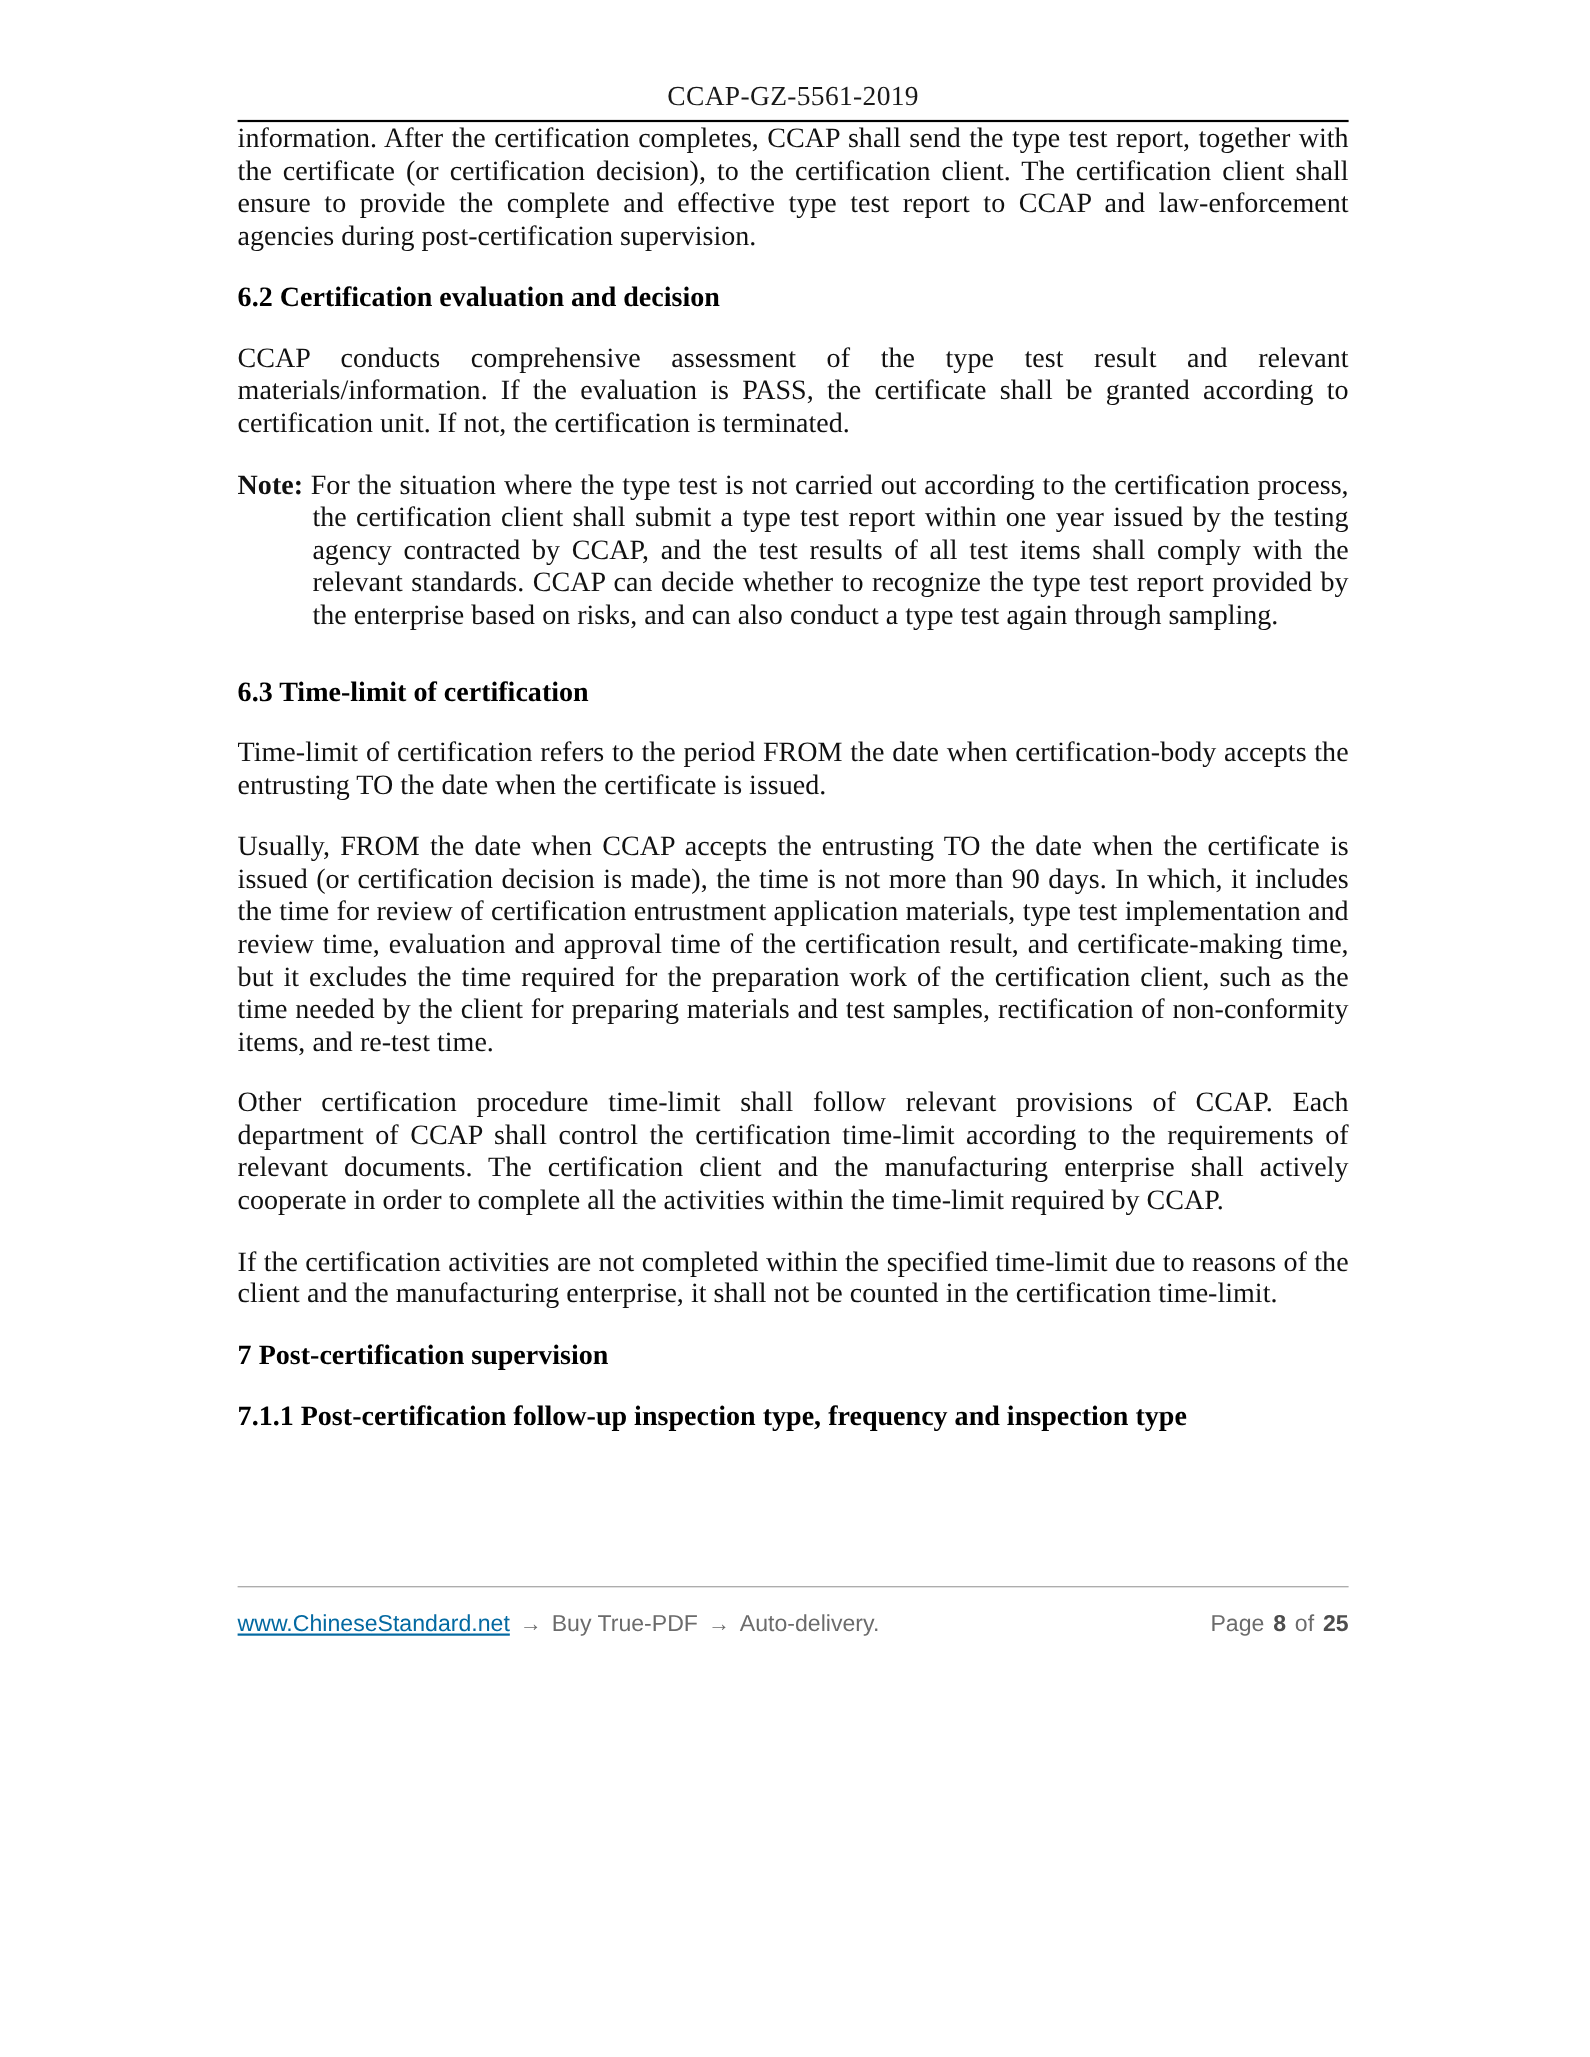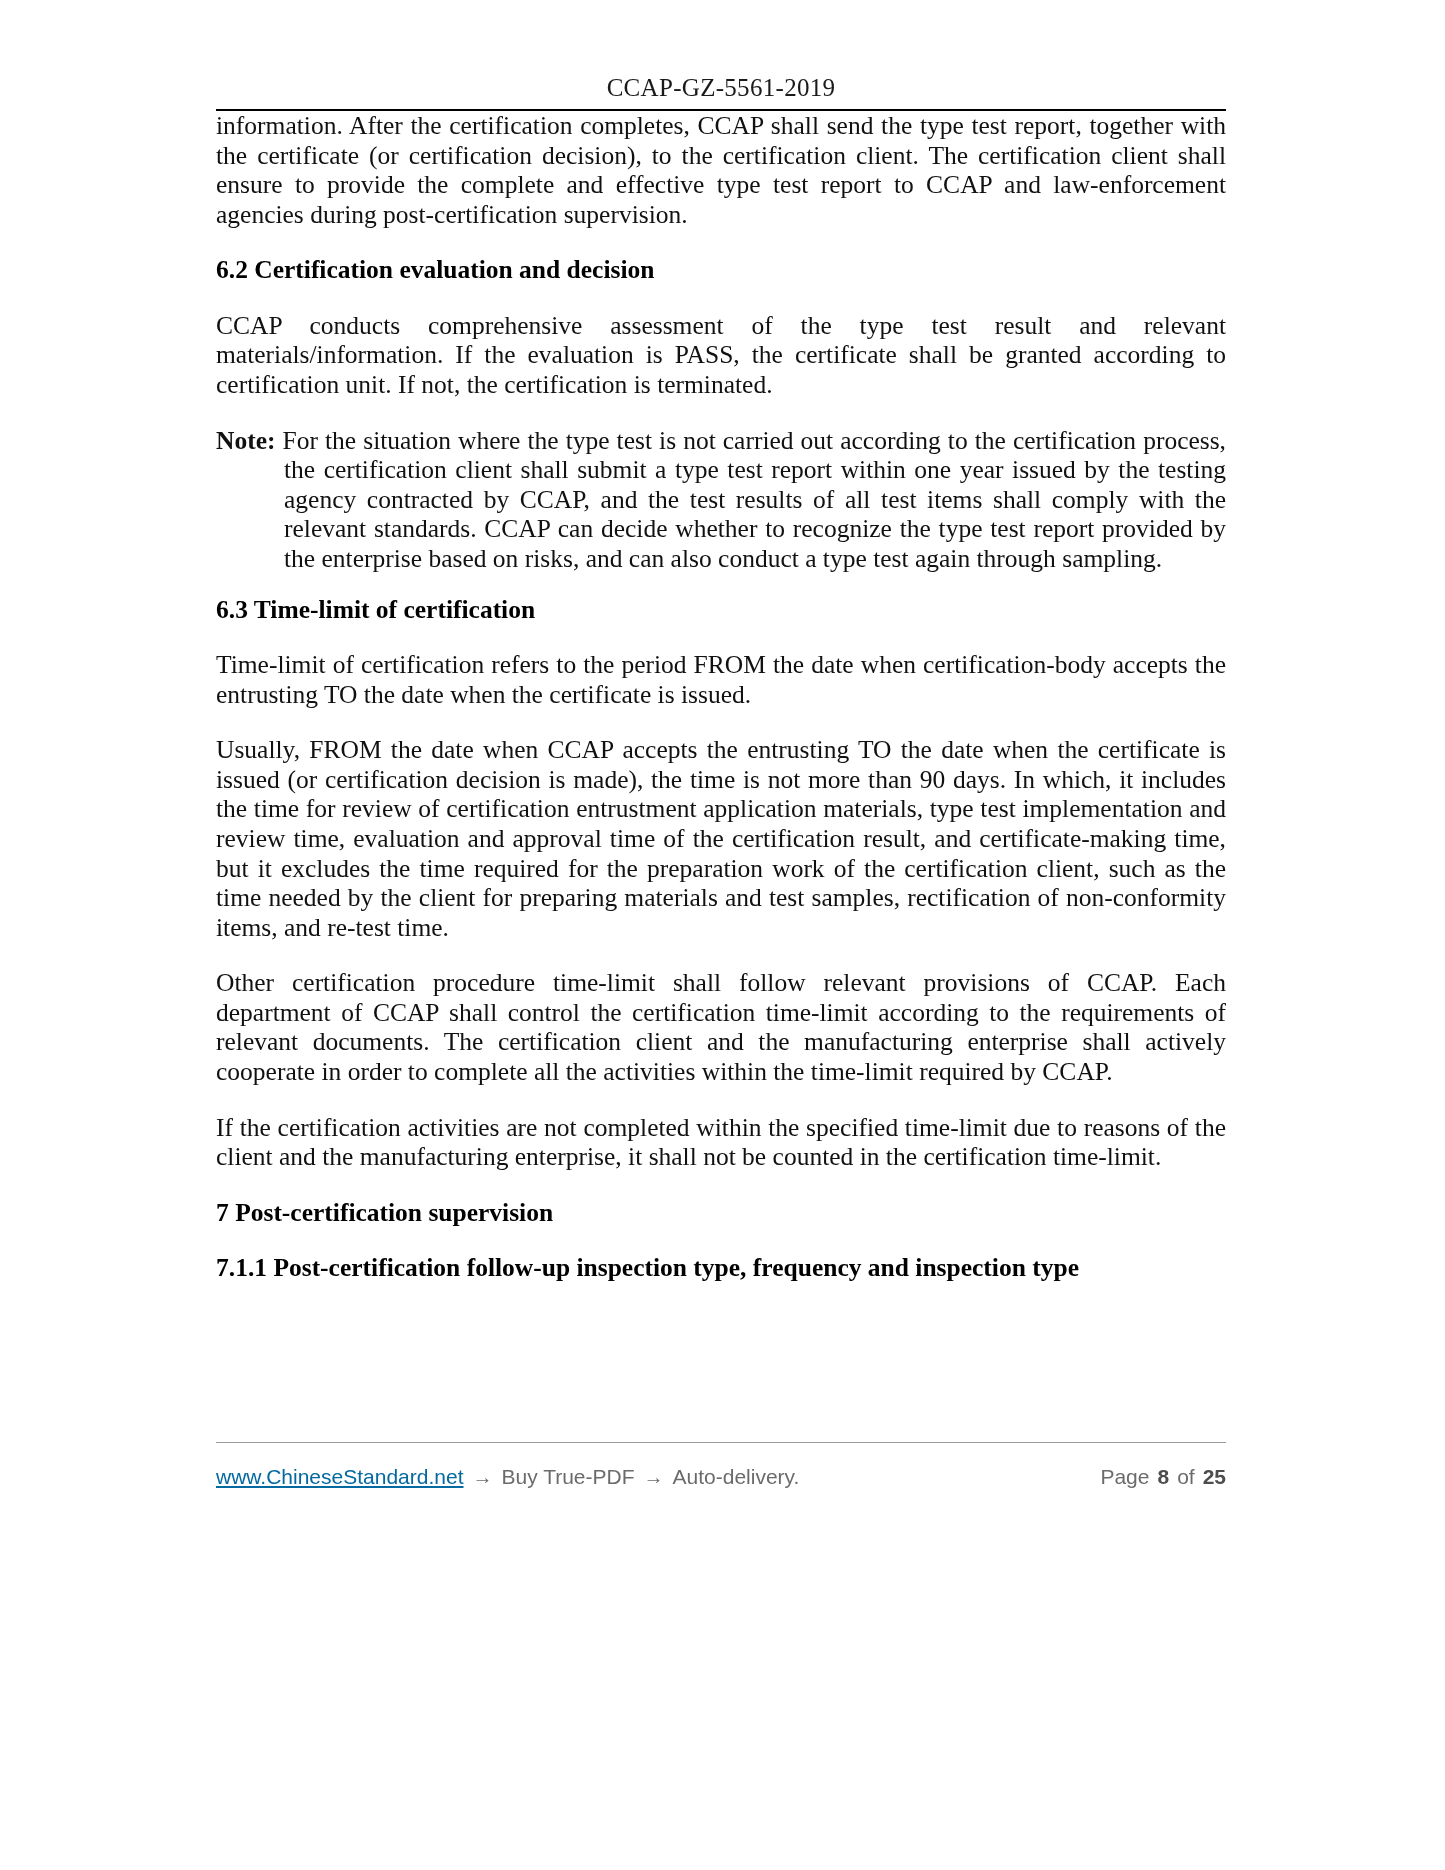--- a/index.html
+++ b/index.html
@@ -58,21 +58,21 @@
     text-align: left;
     color: #000;
   }
   .spacer-top { }
 
   
   .note-block {
     font-size: 25.5px;
     line-height: 1.16;
     text-align: justify;
-    margin: 0 0 21px 0;
+    margin: 0 0 40px 0;
     padding-left: 68px;
     text-indent: -68px;
     color: #111;
   }
   .note-label {
     font-weight: bold;
   }
 
   
   .footer {

